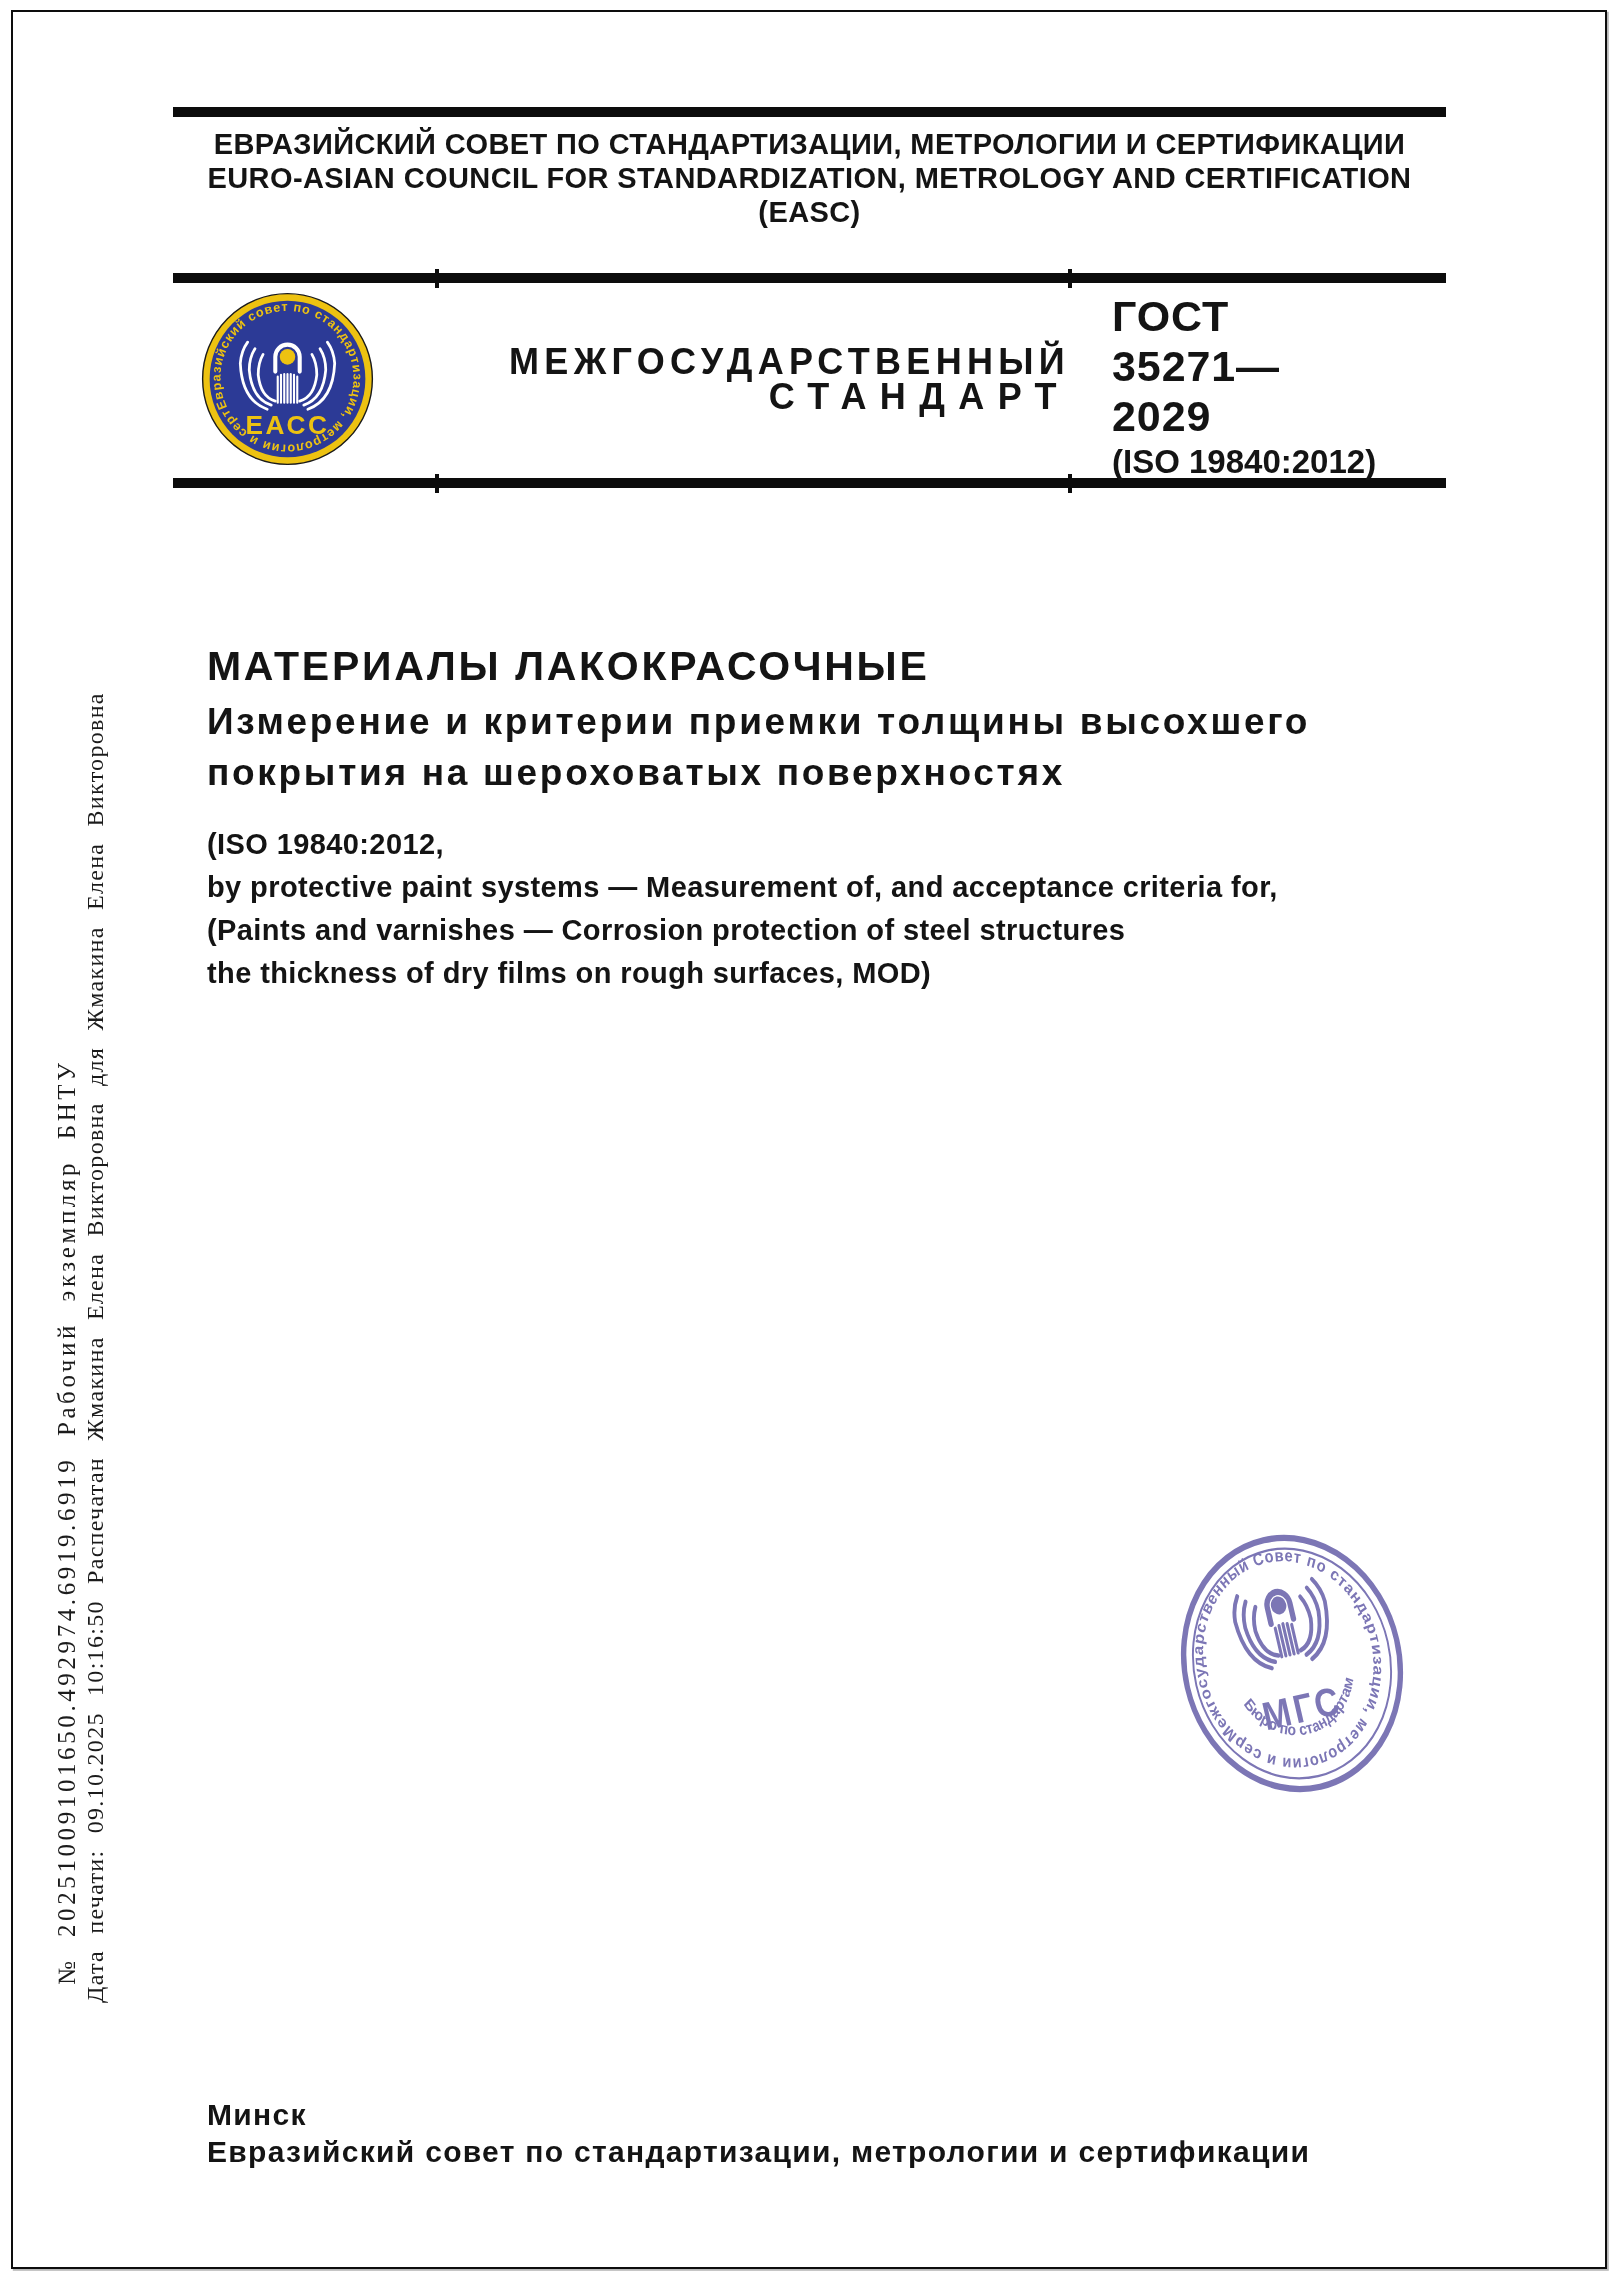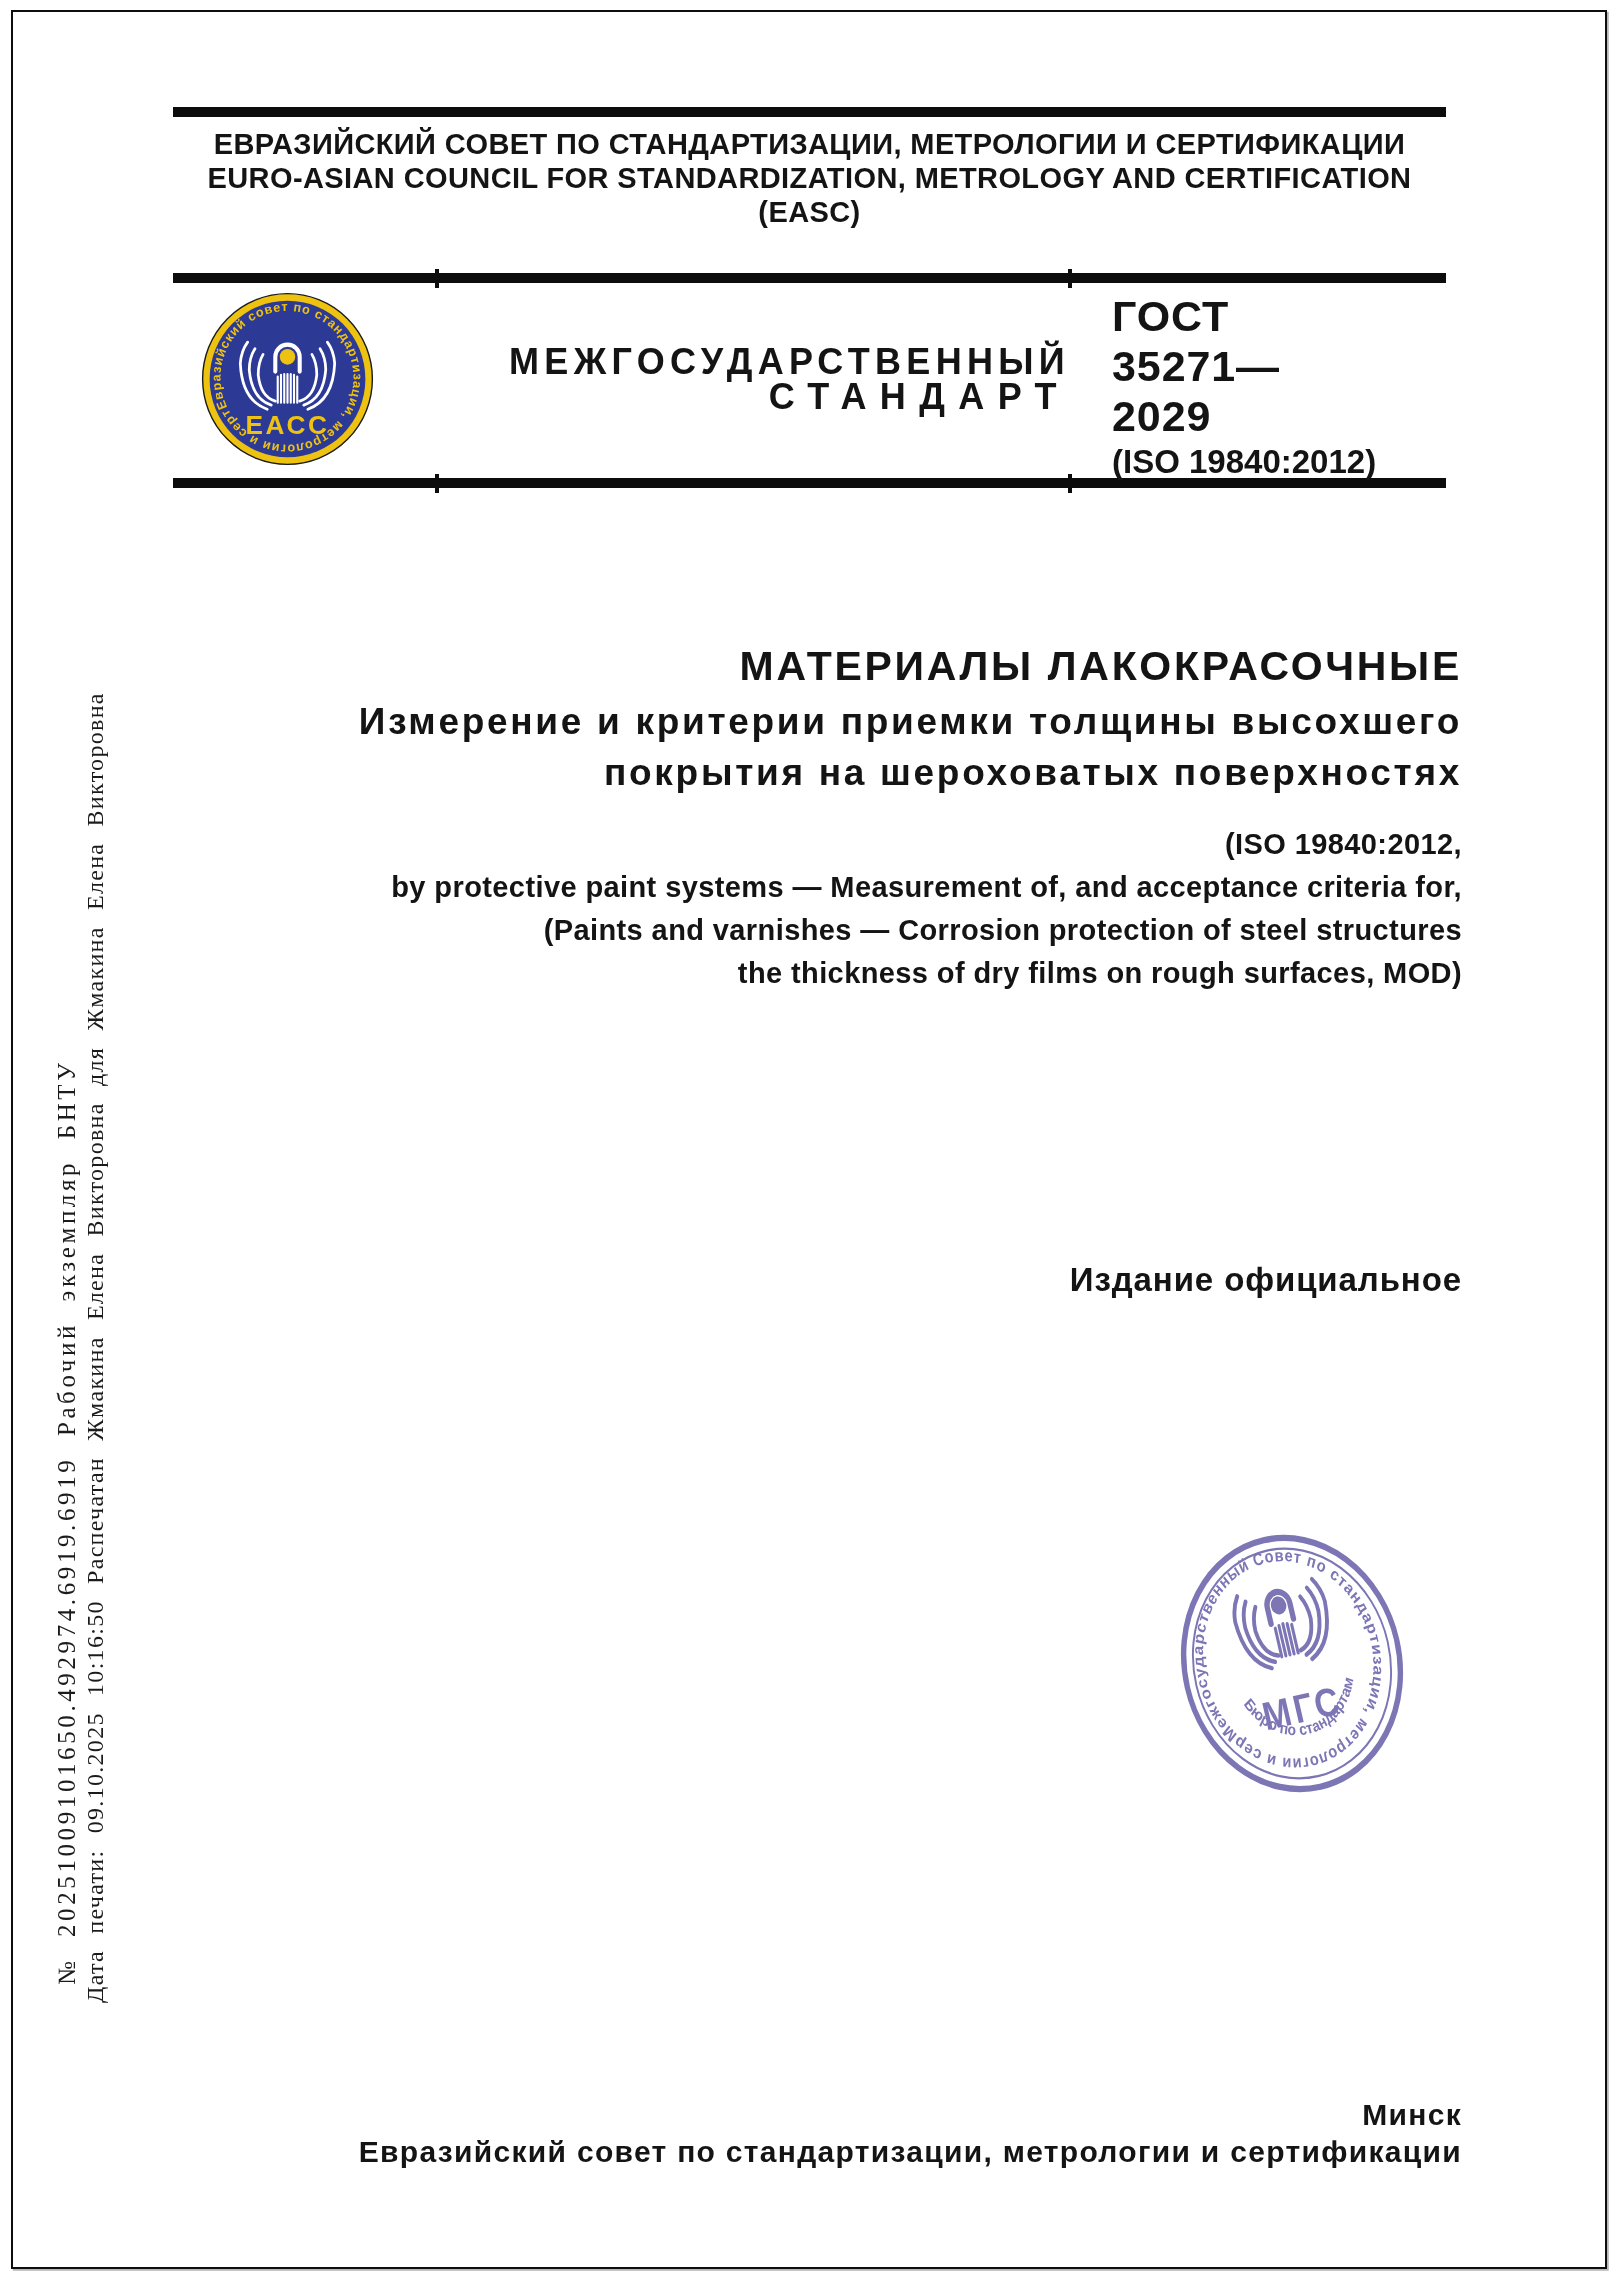--- a/index.html
+++ b/index.html
@@ -12,21 +12,21 @@
   .tick{position:absolute;width:3.6px;height:18.7px;background:#0c0c0c;}
   .hdr{position:absolute;left:173px;top:127px;width:1273px;text-align:center;
        font-weight:bold;font-size:29px;line-height:34px;letter-spacing:0.4px;}
   .std-label{position:absolute;left:446px;top:344px;width:624px;text-align:right;
        font-weight:bold;font-size:36px;line-height:35px;}
   .std-l1{letter-spacing:5.3px;}
   .std-l2{letter-spacing:13.4px;}
   .gost{position:absolute;left:1112px;top:291px;font-weight:bold;font-size:43px;
         line-height:50px;letter-spacing:0.9px;}
   .gost .iso-ref{font-size:33px;line-height:41px;letter-spacing:0;}
-  .center-col{position:absolute;left:232px;width:1230px;text-align:right;}
+  .center-col{position:absolute;left:207px;width:1230px;text-align:left;}
   .title-main{top:643px;font-weight:bold;font-size:41px;letter-spacing:2.7px;}
   .title-sub{top:696px;font-weight:bold;font-size:37px;line-height:51px;letter-spacing:2.7px;}
   .iso-block{top:823px;font-weight:bold;font-size:29px;line-height:43px;letter-spacing:0.4px;}
   .edition{top:1261px;font-weight:bold;font-size:33px;letter-spacing:0.9px;}
   .footer{top:2096px;font-weight:bold;font-size:30px;line-height:37px;letter-spacing:1.3px;}
   .vtext{position:absolute;transform:rotate(-90deg);transform-origin:0 0;white-space:nowrap;
          font-family:"Liberation Serif",serif;color:#1b1b1b;}
   .vline1{left:53px;top:1985px;font-size:25px;letter-spacing:3.6px;word-spacing:10.7px;}
   .vline2{left:82px;top:2003px;font-size:24px;letter-spacing:1.3px;word-spacing:9px;}
   .logo-svg{position:absolute;left:200px;top:291px;width:175px;height:176px;}
@@ -97,21 +97,20 @@
     <div>Измерение и критерии приемки толщины высохшего</div>
     <div>покрытия на шероховатых поверхностях</div>
   </div>
   <div class="center-col iso-block">
     <div>(ISO 19840:2012,</div>
     <div>by protective paint systems — Measurement of, and acceptance criteria for,</div>
     <div>(Paints and varnishes — Corrosion protection of steel structures</div>
     <div>the thickness of dry films on rough surfaces, MOD)</div>
   </div>
 
-  <div class="center-col edition">Издание официальное</div>
 
   <svg class="stamp-svg" viewBox="0 0 300 300" preserveAspectRatio="none">
     <circle cx="150" cy="150" r="140" fill="none" stroke="#756fb2" stroke-width="7"></circle>
     <circle cx="150" cy="150" r="128" fill="none" stroke="#756fb2" stroke-width="2.5"></circle>
     <defs>
       <path id="stampArc" d="M 59.9 213.1 A 110 110 0 1 1 61.1 214.6"></path>
       <path id="bureauArc" d="M 74.8 177.4 A 80 80 0 0 0 225.2 177.4"></path>
     </defs>
     <text font-size="19" font-weight="bold" fill="#756fb2" letter-spacing="1">
       <textPath href="#stampArc">Межгосударственный Совет по стандартизации, метрологии и сертификации</textPath>

